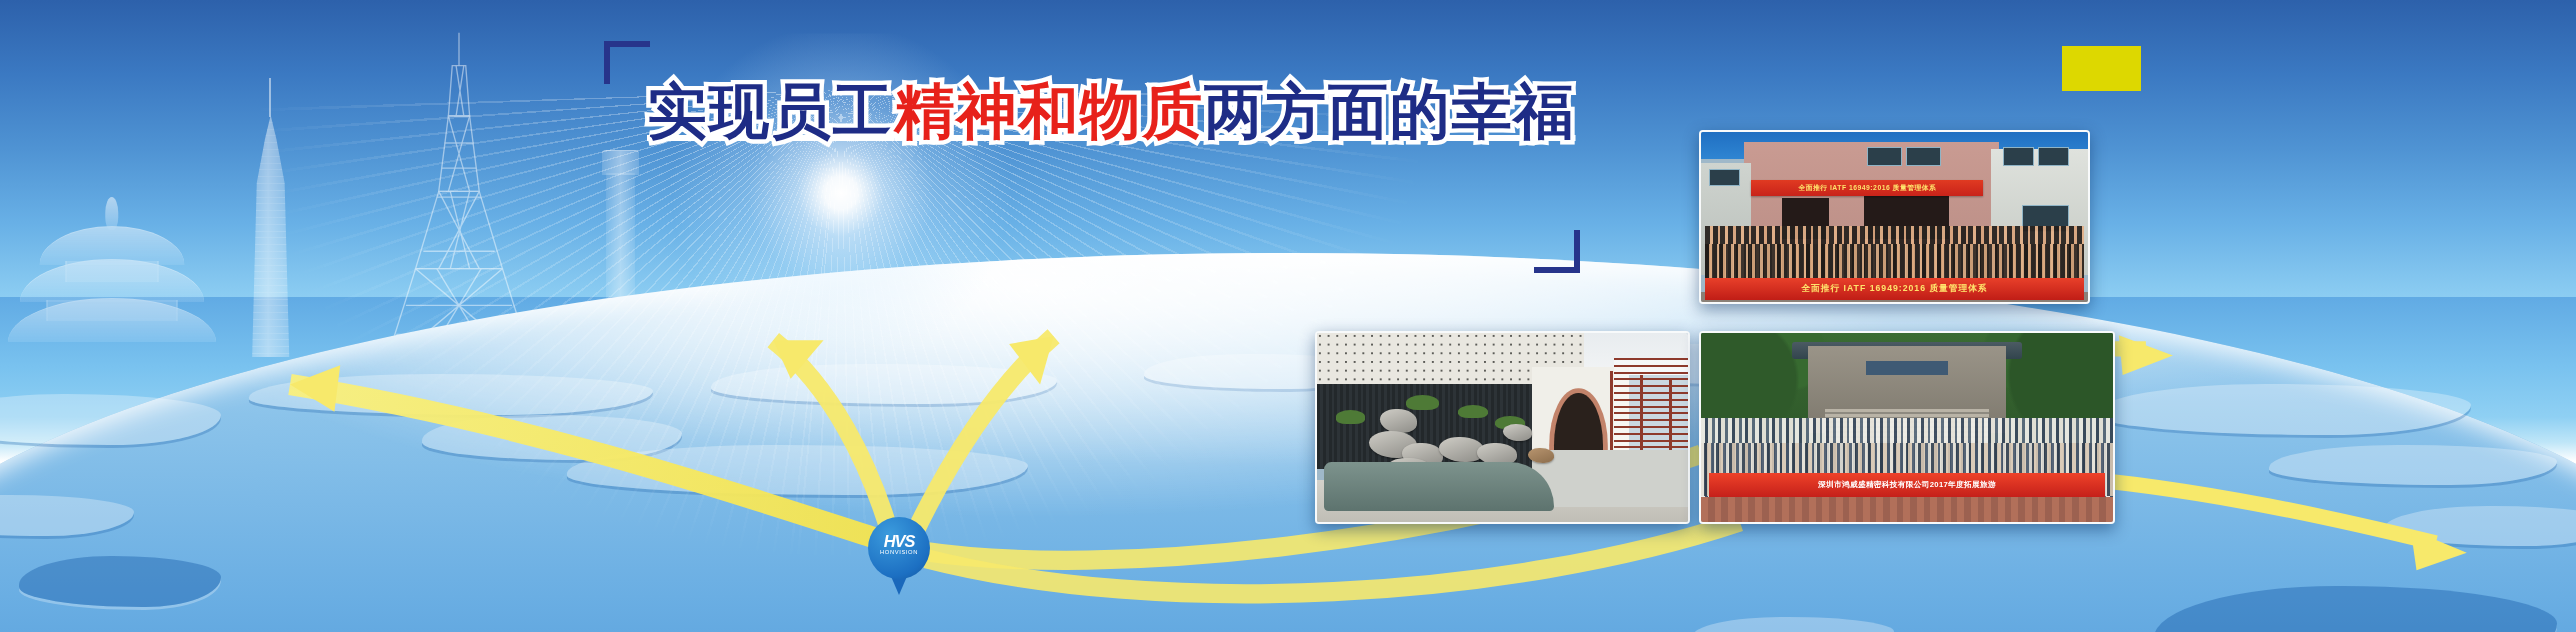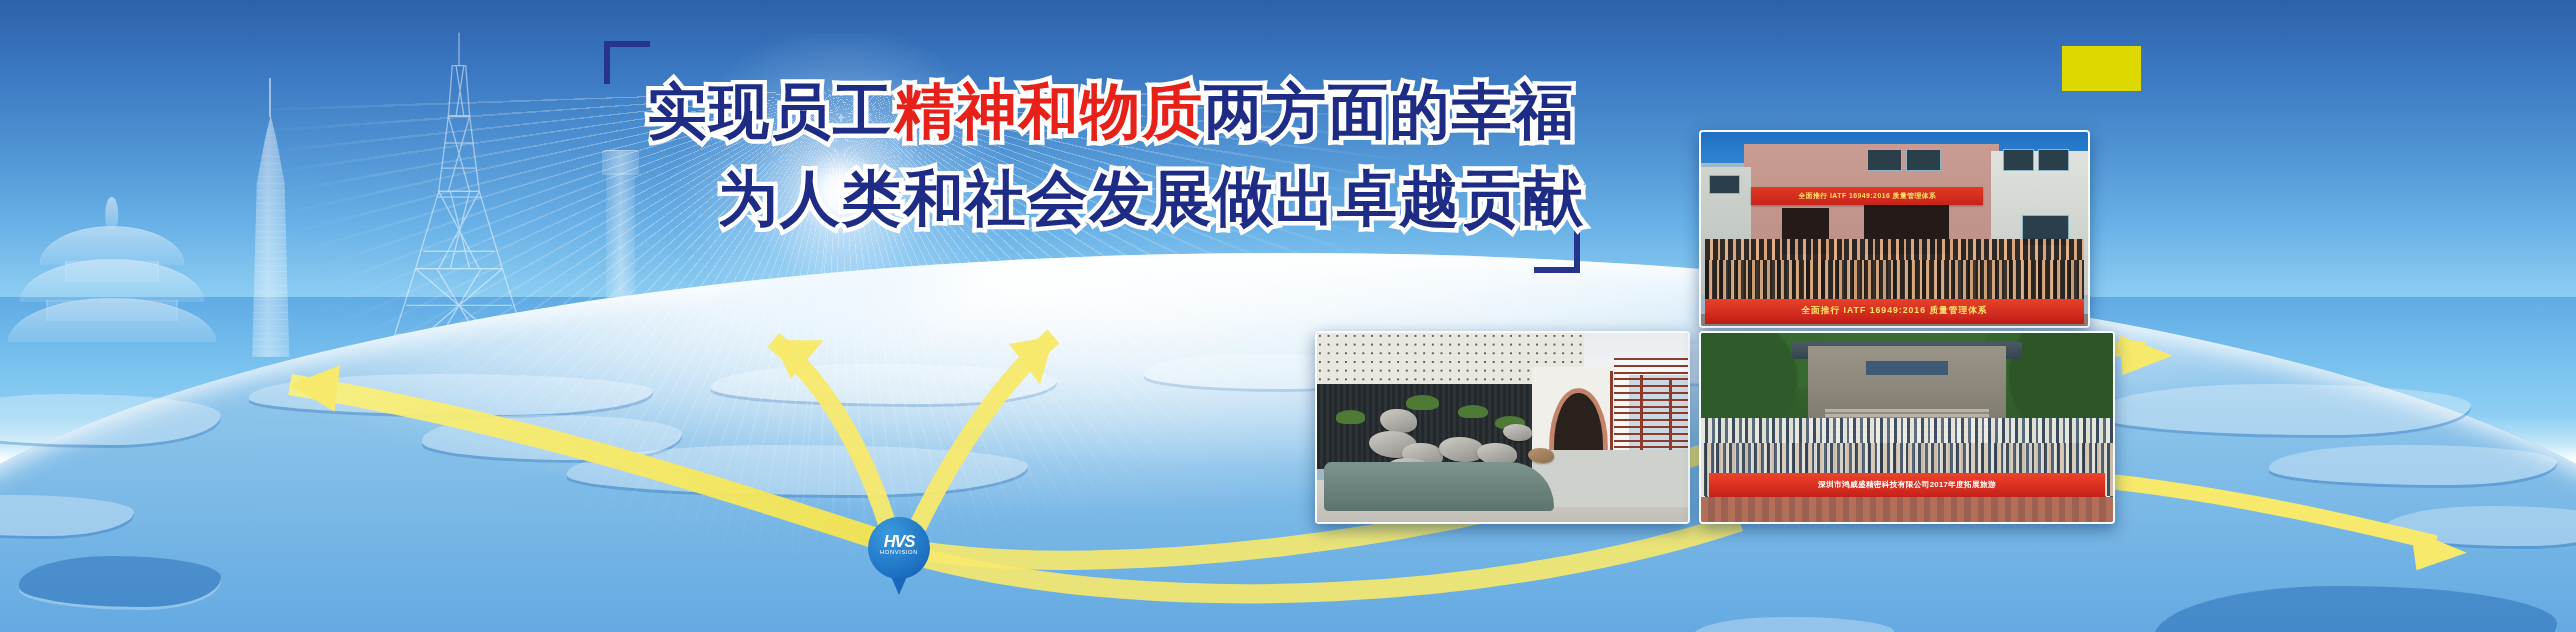--- a/index.html
+++ b/index.html
@@ -130,37 +130,38 @@
     border-bottom:6.8px solid #27348B; border-right:6.8px solid #27348B; }
 
   .line{
     font-weight:bold;
     font-size:60px;
     letter-spacing:1.9px;
     white-space:nowrap;
     line-height:1.05;
     -webkit-text-stroke:8.7px #ffffff;
     paint-order:stroke fill;
+    text-decoration:underline;
   }
   .line1{ position:absolute; left:43px; top:39px; }
   .line2{ position:absolute; left:114px; top:126px; }
   .blu{ color:#1E2C86; }
   .red{ color:#E7211A; }
 
   
   .photo{
     position:absolute; overflow:hidden;
     background:#9fb8c9;
     border:2.9px solid rgba(255,255,255,.92);
     border-radius:3.9px;
     box-shadow:0 5.8px 15.5px rgba(0,40,90,.45);
   }
   .photo .inner{ position:absolute; inset:0; }
 
-  .photo-top{ left:1699px; top:130px; width:391px; height:198px;text-align:right; }
+  .photo-top{ left:1699px; top:130px; width:391px; height:174px;text-align:right; }
   .photo-mid{ left:1315px; top:331px; width:375px; height:193px; }
   .photo-bot{ left:1699px; top:331px; width:416px; height:193px; }
 
   
   .fac-sky{position:absolute;left:0;top:0;width:100%;height:16%;background:linear-gradient(180deg,#1f6fc2,#2f85d2);}
   .fac-wall{position:absolute;left:11%;top:6%;width:66%;height:78%;background:linear-gradient(180deg,#c99b92,#b98d85);}
   .fac-wall2{position:absolute;left:0;top:18%;width:13%;height:66%;background:linear-gradient(180deg,#cfd4cf,#b9bfba);}
   .fac-wall3{position:absolute;left:75%;top:10%;width:25%;height:74%;background:linear-gradient(180deg,#dfe2dd,#c4c9c3);}
   .fac-win{position:absolute;background:#2b3f4a;border:1px solid #8fb4c6;}
   .fac-banner{
@@ -408,21 +409,20 @@
       <polygon points="2552,572 2494,548 2500,590" fill="#F7E96B"></polygon>
     </svg>
   </div>
 
   <div class="slogan">
     <div class="bracket tl"></div>
     <div class="bracket br"></div>
 
     <div class="line line1"><span class="blu">实现员工</span><span class="red">精神和物质</span><span class="blu">两方面的幸福</span></div>
 
-    <div class="line line2 blu">为人类和社会发展做出卓越贡献</div>
   </div>
 
   <div class="yellow-block"></div>
 
   <div class="photo photo-top">
     <div class="inner">
       <div class="fac-sky"></div>
       <div class="fac-wall"></div>
       <div class="fac-wall2"></div>
       <div class="fac-wall3"></div>

